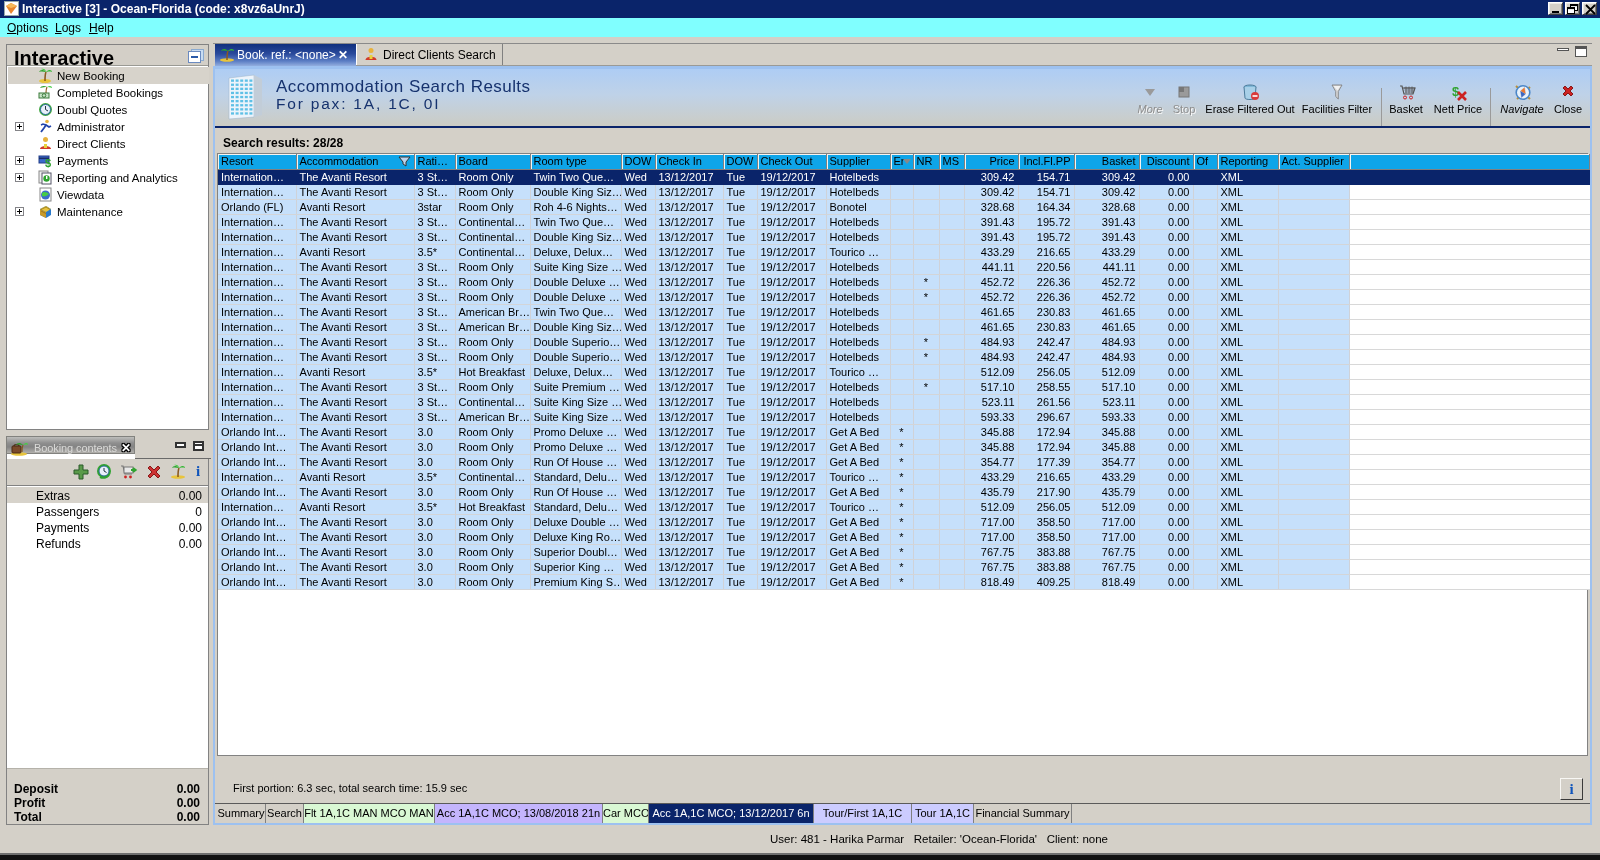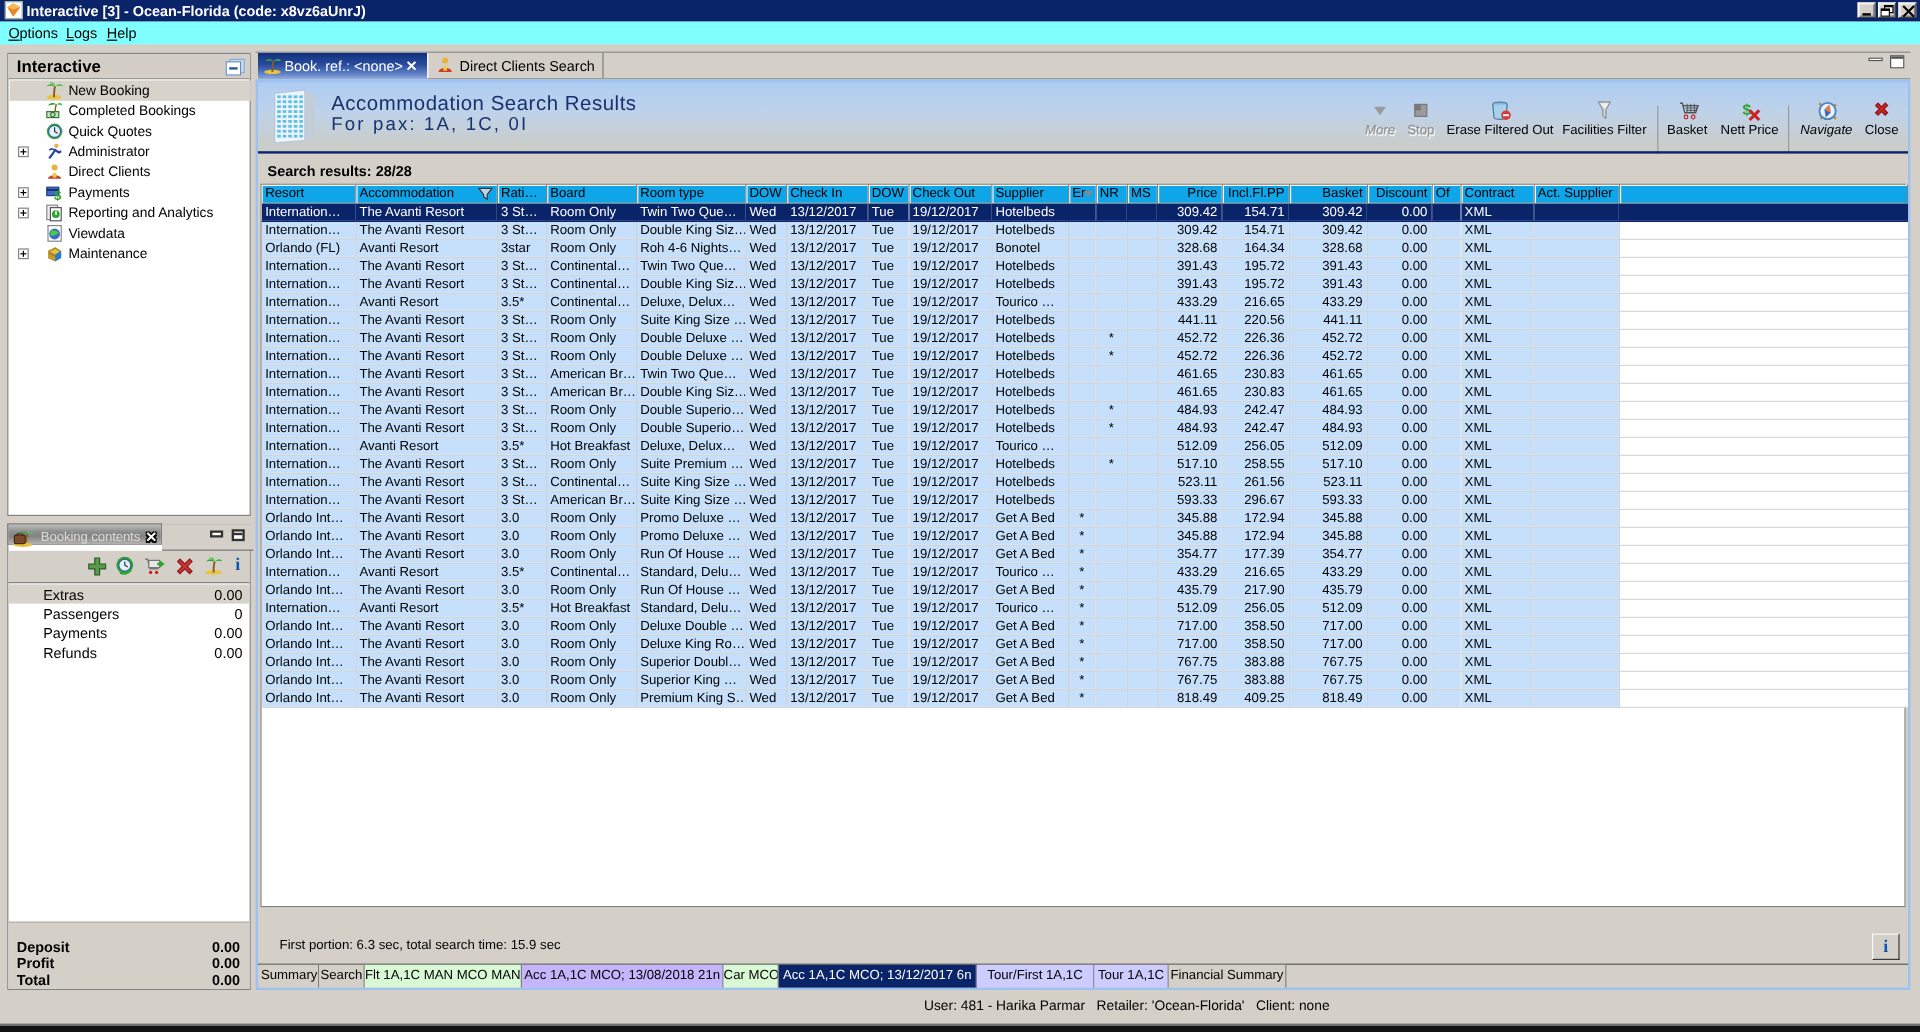--- a/index.html
+++ b/index.html
@@ -12,21 +12,21 @@
 #title { left:22px; top:2px; color:#fff; font-weight:bold; font-size:12px; }
 .winbtn { top:2px; width:15px; height:13px; background:#D4D0C8; border:1px solid; border-color:#fff #404040 #404040 #fff; box-shadow:inset 1px 1px 0 #ECEAE4, inset -1px -1px 0 #808080; font-size:9px; text-align:center; line-height:11px; font-weight:bold;}
 
 
 #menubar { left:0; top:18px; width:1600px; height:19px; background:#80FFFF; }
 .menuitem { top:21px; font-size:12px; }
 
 
 #lp1 { left:6px; top:44px; width:203px; height:386px; background:#fff; border:1px solid #828282;}
 #lp1 .hdr { position:absolute; left:0; top:0; width:201px; height:21px; background:#D3CFC7; border-bottom:1px solid #9a9a94;}
-#lp1 .hdrtxt { position:absolute; left:7px; top:2px; font-weight:bold; font-size:14px; }
+#lp1 .hdrtxt { position:absolute; left:7px; top:2px; font-weight:bold; font-size:20px; }
 .treerow { position:absolute; left:1px; width:201px; height:17px; }
 .treerow.sel { background:#D7D3CB; }
 .tlabel { position:absolute; left:49px; top:3px; font-size:11.5px; }
 .plus { position:absolute; left:7px; top:4px; width:9px; height:9px; border:1px solid #848488; background:#fff; }
 .plus:before { content:""; position:absolute; left:1px; top:3px; width:5px; height:1px; background:#000;}
 .plus:after { content:""; position:absolute; left:3px; top:1px; width:1px; height:5px; background:#000;}
 .ticon { position:absolute; left:30px; top:1px; width:15px; height:15px; }
 
 
 #lp2 { left:6px; top:437px; width:203px; height:388px; background:#fff; border:1px solid #828282; }
@@ -143,21 +143,21 @@
           <circle cx="6" cy="10.5" r="1.8" fill="none" stroke="#3A7A3A"></circle>
         </svg></span>
       <span class="tlabel">Completed Bookings</span>
     </div>
   <div class="treerow" style="top:56px;">
       <span class="ticon"><svg width="15" height="15" viewBox="0 0 15 15">
           <circle cx="7.5" cy="7.5" r="6.5" fill="#3FA53F"></circle>
           <circle cx="7.5" cy="7.5" r="5" fill="#E8F0FA" stroke="#2A6A9A"></circle>
           <path d="M7.5 4 L7.5 7.5 L10 9" stroke="#234" stroke-width="1" fill="none"></path>
         </svg></span>
-      <span class="tlabel">Quick Quotes</span>
+      <span class="tlabel">Doubl Quotes</span>
     </div>
   <div class="treerow" style="top:73px;">
       <span class="plus"></span>
       <span class="ticon"><svg width="15" height="15" viewBox="0 0 15 15">
           <circle cx="9" cy="2.5" r="1.8" fill="#E8B23C"></circle>
           <path d="M3 13 L6 9 L8 6 L11 8 L13 7" stroke="#2244AA" stroke-width="1.8" fill="none"></path>
           <path d="M8 6 L5 5 L3 6" stroke="#2244AA" stroke-width="1.4" fill="none"></path>
         </svg></span>
       <span class="tlabel">Administrator</span>
     </div>
@@ -448,21 +448,21 @@
               <th>Er<svg style="position:absolute;right:1px;top:5px;" width="9" height="6" viewBox="0 0 9 6">
                   <polygon points="0,0 8,0 4,5" fill="#888"></polygon>
                 </svg></th>
               <th>NR</th>
               <th>MS</th>
               <th style="text-align:right;">Price</th>
               <th style="text-align:right;">Incl.Fl.PP</th>
               <th style="text-align:right;">Basket</th>
               <th style="text-align:right;">Discount</th>
               <th>Of</th>
-              <th>Contract</th>
+              <th>Reporting</th>
               <th>Act. Supplier</th>
               <th></th>
             </tr>
 <tr class="dr sel">
               <td class="l">Internation…</td>
               <td class="l">The Avanti Resort</td>
               <td class="l">3 St…</td>
               <td class="l">Room Only</td>
               <td class="l">Twin Two Que…</td>
               <td class="l">Wed</td>

